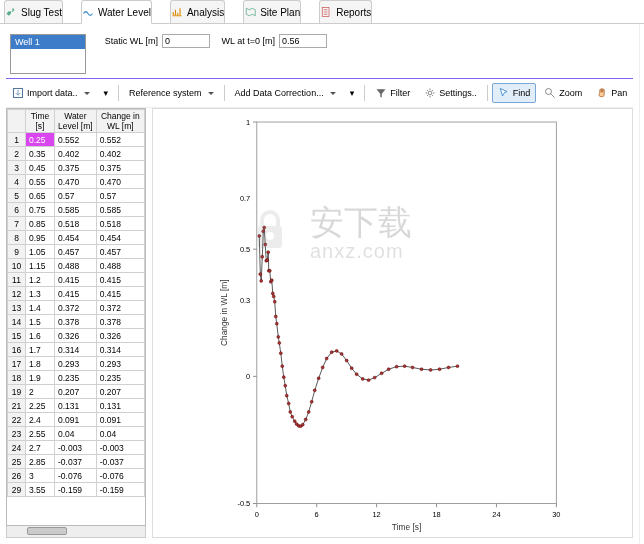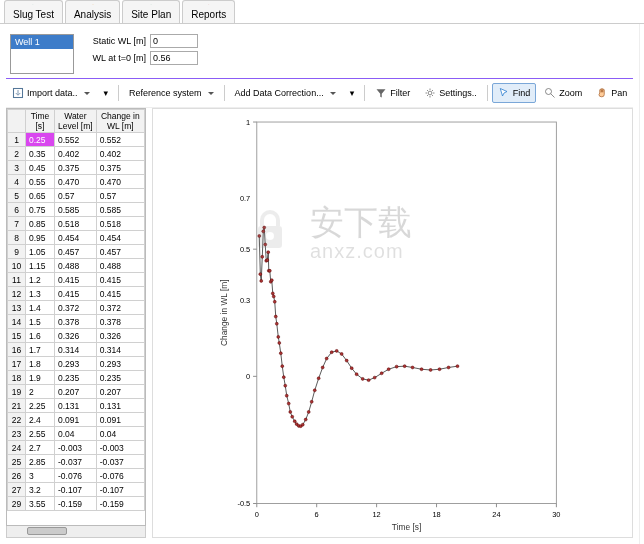--- a/index.html
+++ b/index.html
@@ -1,30 +1,30 @@
 <!DOCTYPE html>
 <html><head>
 <meta charset="utf-8">
 <style>
 * { margin: 0; padding: 0; box-sizing: border-box; }
 body { font-family: Arial, sans-serif; font-size: 10px; background: #fff; width: 644px; height: 544px; overflow: hidden; position: relative; }
 
 .tabs { display: flex; border-bottom: 1px solid #ccc; height: 24px; padding-left: 4px; }
-.tab { display: flex; align-items: center; gap: 4px; padding: 3px 8px; border: 1px solid #ccc; border-bottom: none; background: #f5f5f5; margin-right: 2px; border-radius: 3px 3px 0 0; cursor: pointer; flex-direction: column; }
+.tab { display: flex; align-items: center; gap: 4px; padding: 3px 0; border: 1px solid #ccc; border-bottom: none; background: #f5f5f5; margin-right: 18px; border-radius: 3px 3px 0 0; cursor: pointer; }
 .tab.active { background: #fff; border-bottom: 1px solid #fff; margin-bottom: -1px; }
 .tab-icon { width: 12px; height: 12px; display: inline-block; }
 
 .content { display: flex; height: 520px; }
 .main { flex: 1; padding: 6px; display: flex; flex-direction: column; }
 .side { width: 104px; padding: 6px 4px; border-left: 1px solid #eee; }
 
 .header-row { display: flex; gap: 10px; padding: 4px; align-items: flex-start; }
-.well-box { width: 64px; height: 40px; border: 1px solid #999; background: #fff; }
+.well-box { width: 76px; height: 40px; border: 1px solid #999; background: #fff; }
 .well-item { background: #3d7cc9; color: #fff; padding: 2px 4px; font-size: 9px; }
-.static-fields { display: flex; flex-direction: column; gap: 3px; }
+.static-fields { display: flex; gap: 3px; }
 .field-row { display: flex; align-items: center; gap: 4px; }
 .field-row label { font-size: 9px; width: 62px; text-align: right; }
 .field-row input { width: 48px; font-size: 9px; padding: 1px 2px; border: 1px solid #aaa; }
 
 .toolbar { display: flex; align-items: center; gap: 2px; padding: 4px 0; border-top: 1px solid #8b5cf6; border-bottom: 1px solid #eee; flex-wrap: nowrap; }
 .tb-btn { display: flex; align-items: center; gap: 3px; padding: 3px 5px; border: 1px solid transparent; border-radius: 2px; cursor: pointer; font-size: 9px; white-space: nowrap; }
 .tb-btn.active { border-color: #7aa7d8; background: #e1edf9; }
 .tb-sep { width: 1px; height: 16px; background: #ccc; margin: 0 2px; }
 .tb-icon { width: 12px; height: 12px; }
 .dd-arrow::after { content: ""; border-top: 3px solid #555; border-left: 3px solid transparent; border-right: 3px solid transparent; display: inline-block; margin-left: 3px; }
@@ -53,20 +53,26 @@
 </head>
 <body>
 
 <div class="tabs">
 
 <div class="tab">
       <svg class="tab-icon" viewBox="0 0 16 16">
         <path d="M10 2a4 4 0 01-5 5L2 10l3 3 3-3a4 4 0 015-5l-3 3-1-1 3-3z" fill="#5a8"></path>
       </svg>
       <span>Slug Test</span>
+    </div>
+    <div class="tab active">
+      <svg class="tab-icon" viewBox="0 0 16 16">
+        <path d="M2 10q3-5 6 0t6 0" stroke="#38c" fill="none" stroke-width="1.5"></path>
+      </svg>
+      <span>Water Level</span>
     </div>
     <div class="tab">
       <svg class="tab-icon" viewBox="0 0 16 16">
         <path d="M2 13h12M3 12V8M6 12V5M9 12V9M12 12V3" stroke="#d80" stroke-width="1.5"></path>
       </svg>
       <span>Analysis</span>
     </div>
     <div class="tab">
       <svg class="tab-icon" viewBox="0 0 16 16">
         <path d="M3 3l4 2 4-2 4 2v8l-4-2-4 2-4-2z" fill="none" stroke="#5a8"></path>
@@ -310,26 +316,20 @@
                   <td class="rh">25</td>
                   <td>2.85</td>
                   <td>-0.037</td>
                   <td>-0.037</td>
                 </tr>
                 <tr>
                   <td class="rh">26</td>
                   <td>3</td>
                   <td>-0.076</td>
                   <td>-0.076</td>
-                </tr>
-                <tr>
-                  <td class="rh">27</td>
-                  <td>3.2</td>
-                  <td>-0.107</td>
-                  <td>-0.107</td>
                 </tr>
                 <tr>
                   <td class="rh">29</td>
                   <td>3.55</td>
                   <td>-0.159</td>
                   <td>-0.159</td>
                 </tr>
               </tbody>
           </table>
         </div>

